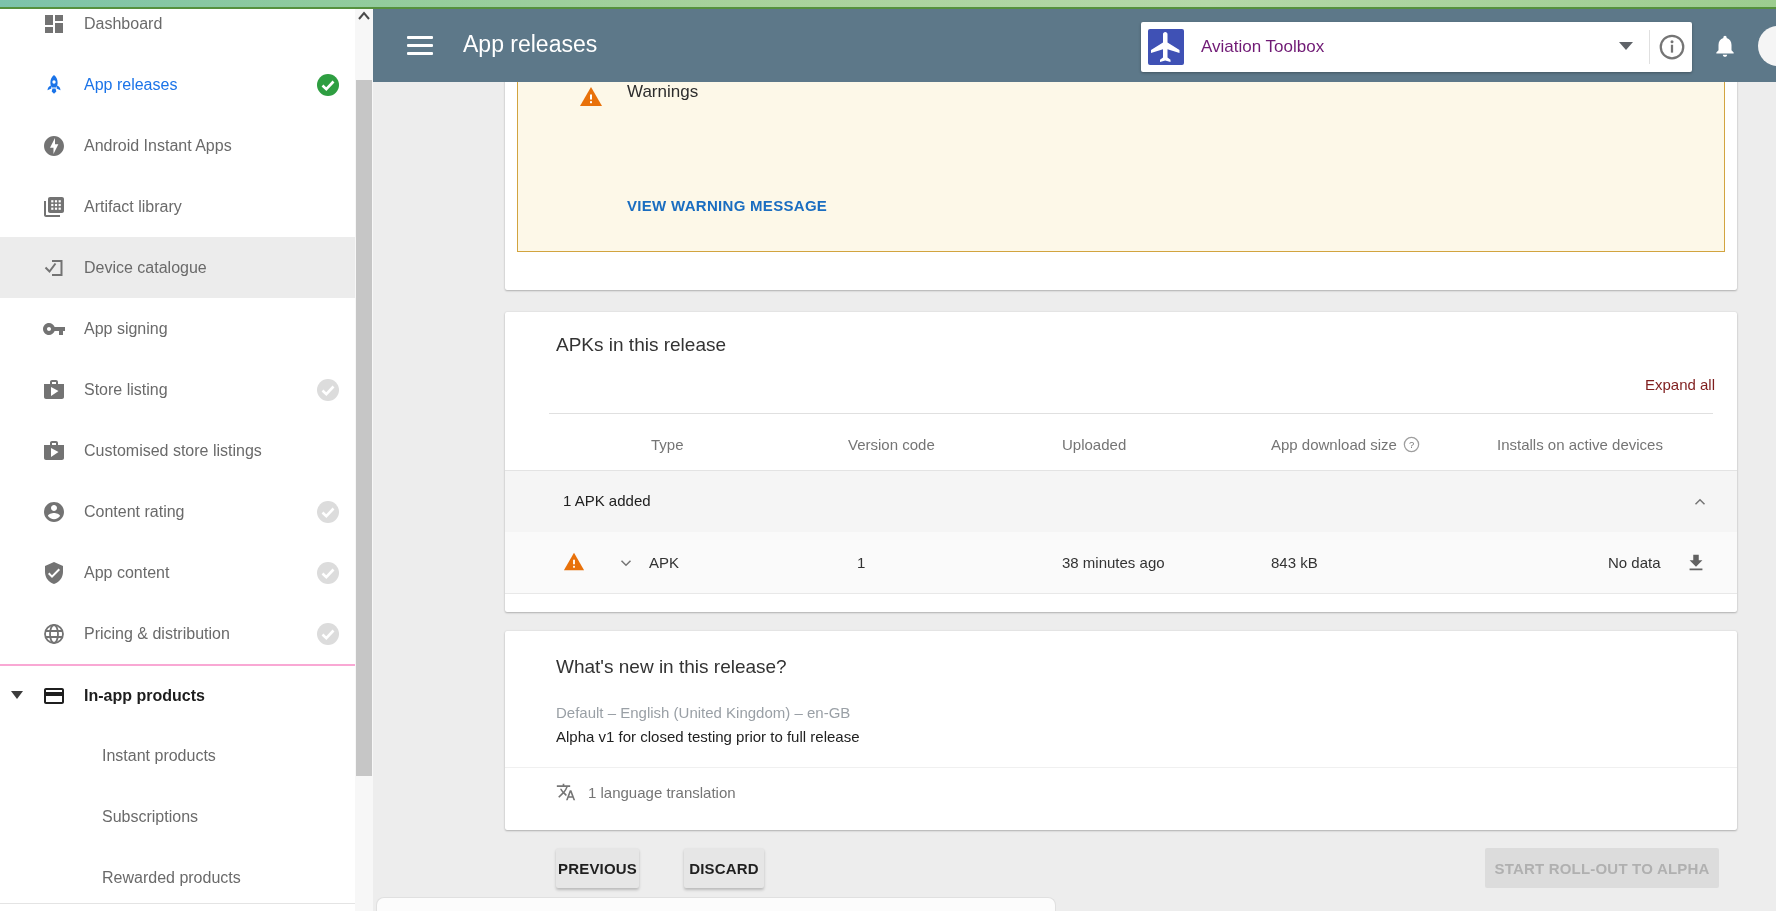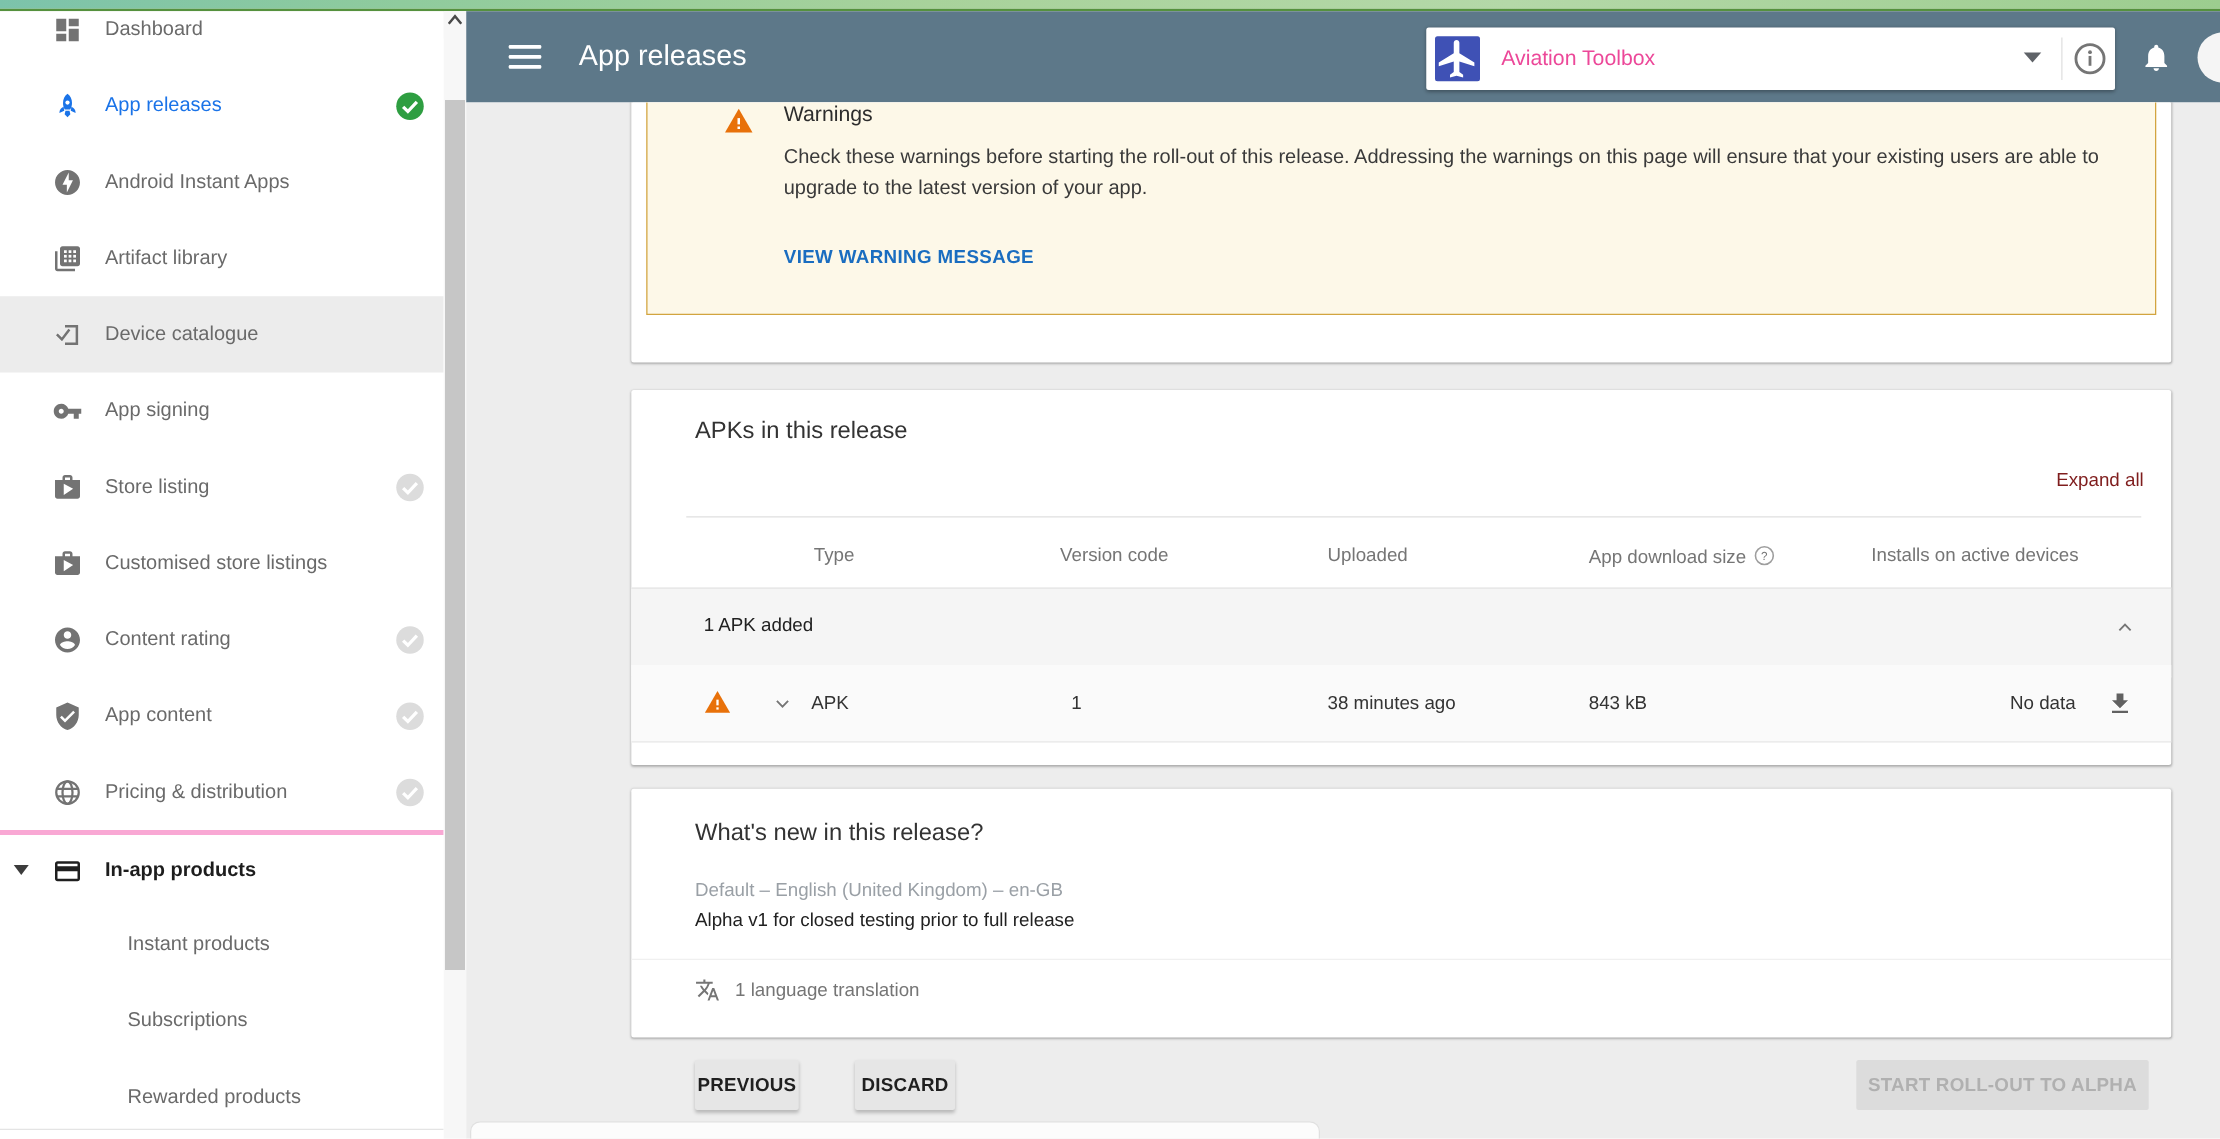--- a/index.html
+++ b/index.html
@@ -13,42 +13,42 @@
 
   
   .sidebar { position:absolute; left:0; top:9px; width:355px; height:902px; background:#fff; overflow:hidden; }
   .nav-list { position:absolute; left:0; top:-16px; width:100%; }
   .nav-item { position:relative; height:61px; display:flex; align-items:center; padding-left:42px; cursor:pointer; }
   .nav-item .ic { width:24px; height:24px; flex:0 0 24px; }
   .nav-item .lbl { margin-left:18px; font-size:16px; color:#6a6a6a; }
   .nav-item.active .lbl { color:#1a73e8; font-weight:500; }
   .nav-item.highlight { background:#ececec; }
   .nav-item.bold .lbl { color:#1d1d1d; font-weight:bold; }
-  .nav-item.divider-top { border-top:4px solid #f9a8d4; }
+  .nav-item.divider-top { border-top:2px solid #f9a8d4; }
   .nav-item.sub { padding-left:84px; }
   .badge { position:absolute; right:15px; top:50%; margin-top:-12px; width:24px; height:24px; }
   .expander { position:absolute; left:11px; top:50%; margin-top:-5px; width:0; height:0;
     border-left:6px solid transparent; border-right:6px solid transparent; border-top:8px solid #3c3c3c; }
   .sidebar-bottom-divider { position:absolute; left:0; top:894px; width:100%; height:1px; background:#e4e4e4; }
 
   
   .side-scroll { position:absolute; left:355px; top:9px; width:18px; height:902px; background:#f7f7f7; }
   .side-scroll .up-btn { position:absolute; left:0; top:0; width:18px; height:22px; background:#f7f7f7; cursor:pointer; }
   .side-scroll .thumb { position:absolute; left:1px; top:71px; width:16px; height:696px; background:#c6c6c6; cursor:pointer; }
 
   
   .header { position:absolute; left:373px; top:9px; width:1403px; height:73px; background:#5d7889; }
   .hamburger { position:absolute; left:34px; top:24px; width:26px; height:24px; cursor:pointer; }
   .hamburger i { position:absolute; left:0; width:26px; height:3px; background:#fff; border-radius:1px; }
   .hamburger i:nth-child(1){top:3px}.hamburger i:nth-child(2){top:11px}.hamburger i:nth-child(3){top:19px}
   .page-title { position:absolute; left:90px; top:22px; font-size:23px; color:#fff; font-weight:400; }
   .app-selector { position:absolute; left:768px; top:13px; width:551px; height:50px; background:#fff; border-radius:2px;
     box-shadow:0 1px 3px rgba(0,0,0,.3); cursor:pointer; }
   .app-icon { position:absolute; left:7px; top:7px; width:36px; height:36px; background:#3f51b5; border-radius:2px; }
-  .app-name { position:absolute; left:60px; top:15px; font-size:17px; color:#ec4899; }
+  .app-name { position:absolute; left:60px; top:15px; font-size:17px; color:#701a75; }
   .caret { position:absolute; left:478px; top:20px; width:0; height:0; border-left:7px solid transparent;
     border-right:7px solid transparent; border-top:8px solid #5f6368; }
   .sel-divider { position:absolute; left:508px; top:8px; width:1px; height:34px; background:#e0e0e0; }
   .info-btn { position:absolute; left:516px; top:10px; width:30px; height:30px; cursor:pointer; }
   .bell { position:absolute; left:1339px; top:24px; width:26px; height:26px; cursor:pointer; }
   .avatar { position:absolute; left:1385px; top:17px; width:40px; height:40px; border-radius:50%; background:#f5f5f5; cursor:pointer; }
 
   
   .main { position:absolute; left:373px; top:82px; width:1403px; height:829px; background:#ededed; overflow:hidden; }
   .card { position:absolute; background:#fff; border-radius:2px;
@@ -335,21 +335,20 @@
     <div class="card warning-card">
       <div class="warning-box">
         <span class="warn-triangle">
           <svg viewBox="0 0 24 24" width="24" height="24">
             <path fill="#e8710a" d="M1 21h22L12 2 1 21z"></path>
             <rect x="11" y="9.5" width="2" height="5" fill="#fff"></rect>
               <rect x="11" y="16.2" width="2" height="2" fill="#fff"></rect>
           </svg>
         </span>
         <div class="warn-title">Warnings</div>
-        <div class="warn-body">Check these warnings before starting the roll-out of this release. Addressing the warnings on this page will ensure that your existing users are able to upgrade to the latest version of your app.</div>
         <a class="warn-link">VIEW WARNING MESSAGE</a>
       </div>
     </div>
 
     <div class="card apks-card">
       <div class="card-title">APKs in this release</div>
       <div class="expand-all">Expand all</div>
       <div class="table-top-divider"></div>
 
       <div class="col-head ch-type">Type</div>

